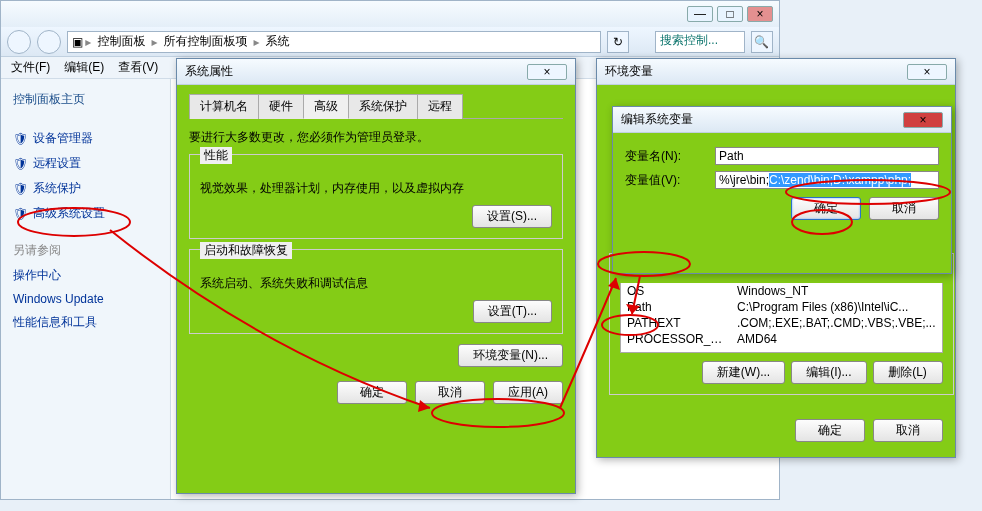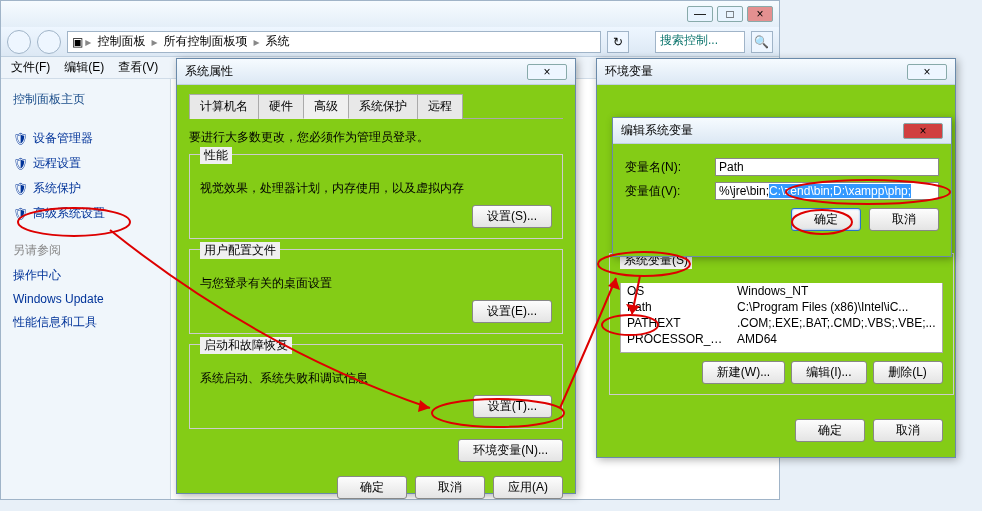--- a/index.html
+++ b/index.html
@@ -48,21 +48,21 @@
 .listhead{display:flex;background:linear-gradient(#fdfdfd,#e4e4e4);border:1px solid #aaa;}
 .listhead div{padding:2px 6px;border-right:1px solid #ccc;}
 .list{border:1px solid #aaa;border-top:none;background:#fff;height:70px;overflow:hidden;}
 .row{display:flex;}
 .row div{padding:1px 6px;white-space:nowrap;overflow:hidden;text-overflow:ellipsis;}
 .col1{width:110px;}
 .col2{flex:1;}
 .small{font-size:11px;}
 
 
-.editdialog{left:612px;top:106px;width:340px;height:140px;z-index:5;margin-top:11px;}
+.editdialog{left:612px;top:106px;width:340px;height:168px;z-index:5;}
 .editdialog .dclose{background:#d04040;}
 .field{display:flex;align-items:center;margin:6px 0;}
 .flabel{width:90px;}
 .finput{flex:1;border:1px solid #888;background:#fff;padding:1px 3px;height:18px;overflow:hidden;white-space:nowrap;}
 .finput .sel{background:#3399ff;color:#fff;}
 
 
 svg.ann{position:absolute;left:0;top:0;pointer-events:none;z-index:10;}
 .redcircle{fill:none;stroke:#d00;stroke-width:2;}
 .redarrow{stroke:#d00;stroke-width:2;fill:none;}
@@ -142,25 +142,20 @@
       <div class="tab">系统保护</div>
       <div class="tab">远程</div>
     </div>
     <div class="gtext">要进行大多数更改，您必须作为管理员登录。</div>
     <div class="group">
       <div class="gtitle">性能</div>
       <div class="gtext">视觉效果，处理器计划，内存使用，以及虚拟内存</div>
       <div class="rowr"><span class="btn">设置(S)...</span></div>
     </div>
     <div class="group">
-      <div class="gtitle">用户配置文件</div>
-      <div class="gtext">与您登录有关的桌面设置</div>
-      <div class="rowr"><span class="btn">设置(E)...</span></div>
-    </div>
-    <div class="group">
       <div class="gtitle">启动和故障恢复</div>
       <div class="gtext">系统启动、系统失败和调试信息</div>
       <div class="rowr"><span class="btn">设置(T)...</span></div>
     </div>
     <div class="rowr" style="margin-top:6px;"><span class="btn">环境变量(N)...</span></div>
   </div>
   <div class="dbuttons">
     <span class="btn">确定</span>
     <span class="btn">取消</span>
     <span class="btn">应用(A)</span>

